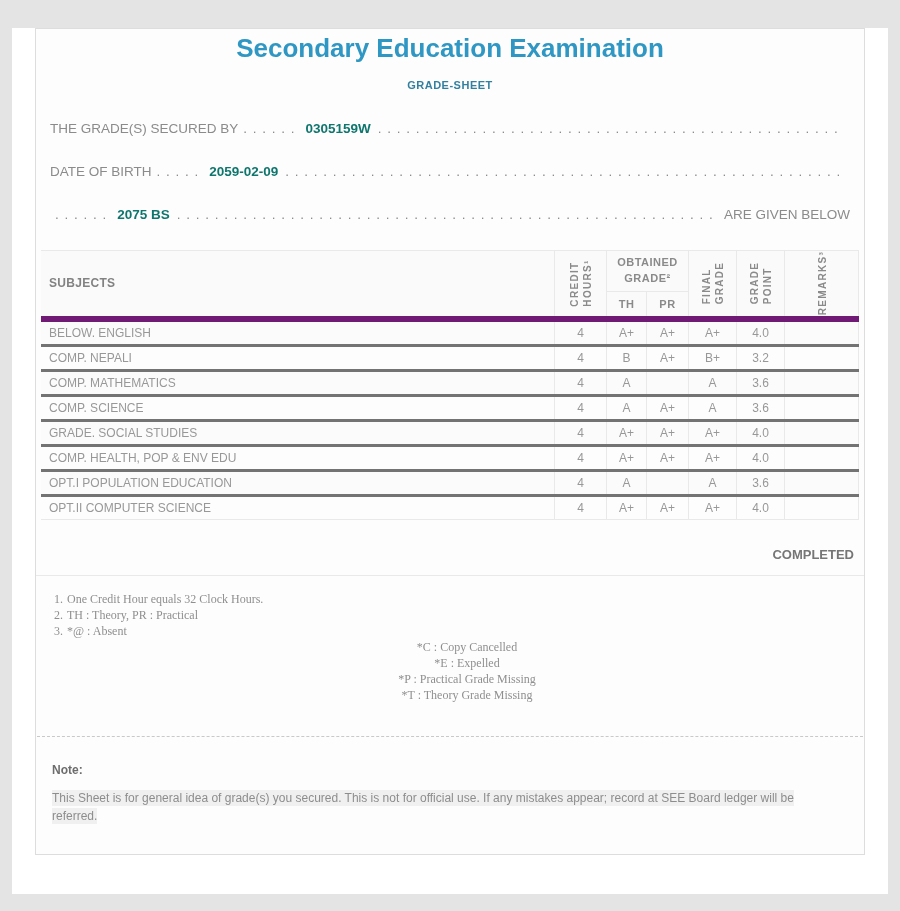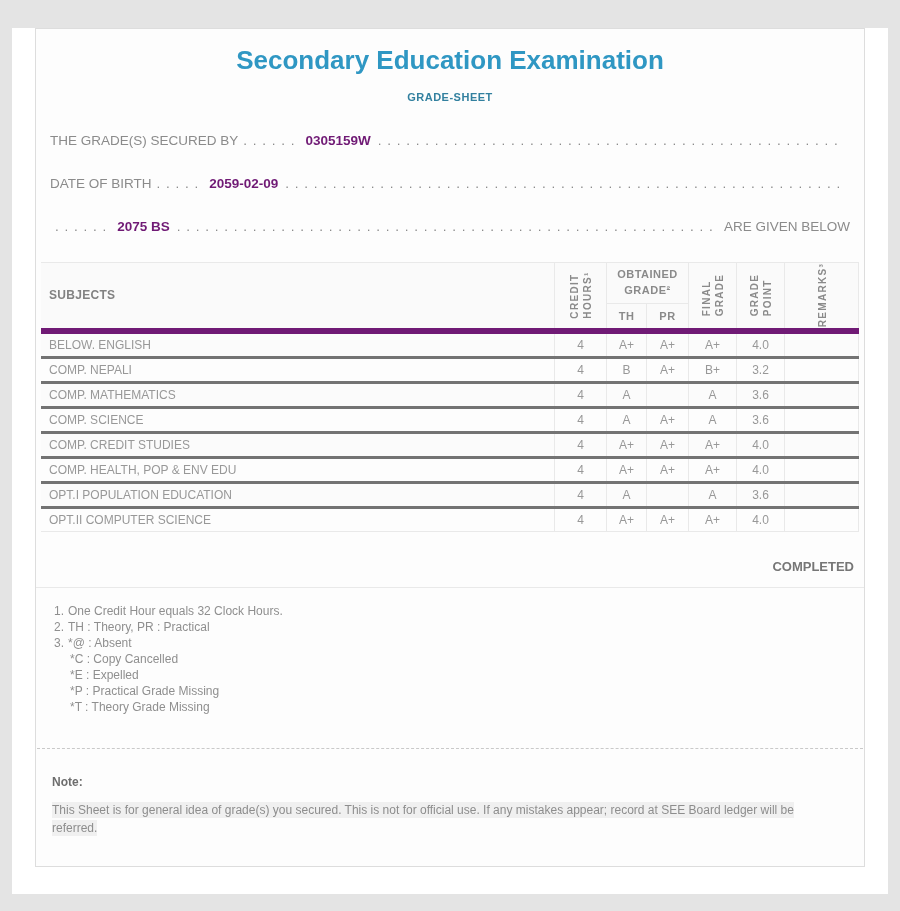--- a/index.html
+++ b/index.html
@@ -12,32 +12,32 @@
   .page-panel {
     margin:12px; background:#ffffff; padding-bottom:26px;
     min-height:866px;
   }
   .sheet-card {
     margin:28px 23px 0; border:1px solid #dddddd; background:#fdfdfd;
     padding-bottom:28px;
   }
 
   
-  .header-block { text-align:center; padding:16px 0 6px; }
+  .header-block { text-align:center; padding:4px 0 6px; }
   .sheet-title  { font-size:26px; font-weight:bold; color:#2f97c3; }
   .sheet-subtitle { font-size:11px; font-weight:bold; color:#32809f; margin-top:15px; letter-spacing:.5px; }
 
   
   .info-block { padding:24px 14px 0; }
   .info-line {
     display:flex; align-items:baseline; white-space:nowrap;
     font-size:13.5px; color:#8b8b8b; margin-bottom:28px;
   }
   .leader-short { margin:0 5px; letter-spacing:1px; }
-  .info-value { font-weight:bold; color:#701a75; margin:0 5px; }
+  .info-value { font-weight:bold; color:#0f766e; margin:0 5px; }
   .dotfill { flex:1 1 0; overflow:hidden; letter-spacing:1px; margin:0 2px; }
   .info-suffix { margin-left:4px; }
 
   
   .table-wrap { padding:0 5px; margin-top:2px; }
   table { width:100%; border-collapse:collapse; border-top:1px solid #e9e9e9; border-bottom:1px solid #e9e9e9; }
   thead th { background:#fafafa; border-bottom:6px solid #701a75; font-weight:bold; color:#828282; padding:0; }
   th.bl, td.bl { border-left:1px solid #e9e9e9; }
   th.br, td.br { border-right:1px solid #e9e9e9; }
   th.subjects-h { text-align:left; font-size:12px; padding-left:8px; letter-spacing:.3px; }
@@ -55,23 +55,23 @@
   tbody tr:nth-child(odd) td { background:#fbfbfb; }
   td.c { text-align:center; padding:4px 2px; }
 
   
   .summary-block { text-align:right; padding:13px 10px 13px; border-bottom:1px solid #e9e9e9; }
   .gpa-line   { font-size:13.5px; font-weight:bold; color:#767676; }
   .status-line{ font-size:13px;  font-weight:bold; color:#767676; margin-top:14px; }
 
   
   .footnotes { padding:15px 0 0 18px; font-size:12px; color:#8f8f8f; line-height:16px; }
-  .fn-line { white-space:nowrap; }
+  .fn-line { white-space:nowrap;font-family:Liberation Serif, serif; }
   .fn-num { margin-right:4px; }
-  .fn-sub { padding-left:16px; }
+  .fn-sub { padding-left:16px;text-align:center; }
 
   .divider { border-top:1px dashed #c9c9c9; margin:33px 1px 0; height:0; }
 
   
   .note-block { padding:26px 16px 0; }
   .note-title { font-size:12px; font-weight:bold; color:#6d6d6d; margin-bottom:12px; }
   .note-body  { font-size:12px; color:#8d8d8d; line-height:1.55; max-width:790px; }
   .note-body span { background:#f0f0f0; padding:1px 0; }
 </style>
 </head>
@@ -184,21 +184,21 @@
           <tr>
             <td>COMP. SCIENCE</td>
             <td class="bl c">4</td>
             <td class="bl c">A</td>
             <td class="bl c">A+</td>
             <td class="bl c">A</td>
             <td class="bl c">3.6</td>
             <td class="bl br c"></td>
           </tr>
           <tr>
-            <td>COMP. CREDIT STUDIES</td>
+            <td>GRADE. SOCIAL STUDIES</td>
             <td class="bl c">4</td>
             <td class="bl c">A+</td>
             <td class="bl c">A+</td>
             <td class="bl c">A+</td>
             <td class="bl c">4.0</td>
             <td class="bl br c"></td>
           </tr>
           <tr>
             <td>COMP. HEALTH, POP &amp; ENV EDU</td>
             <td class="bl c">4</td>

